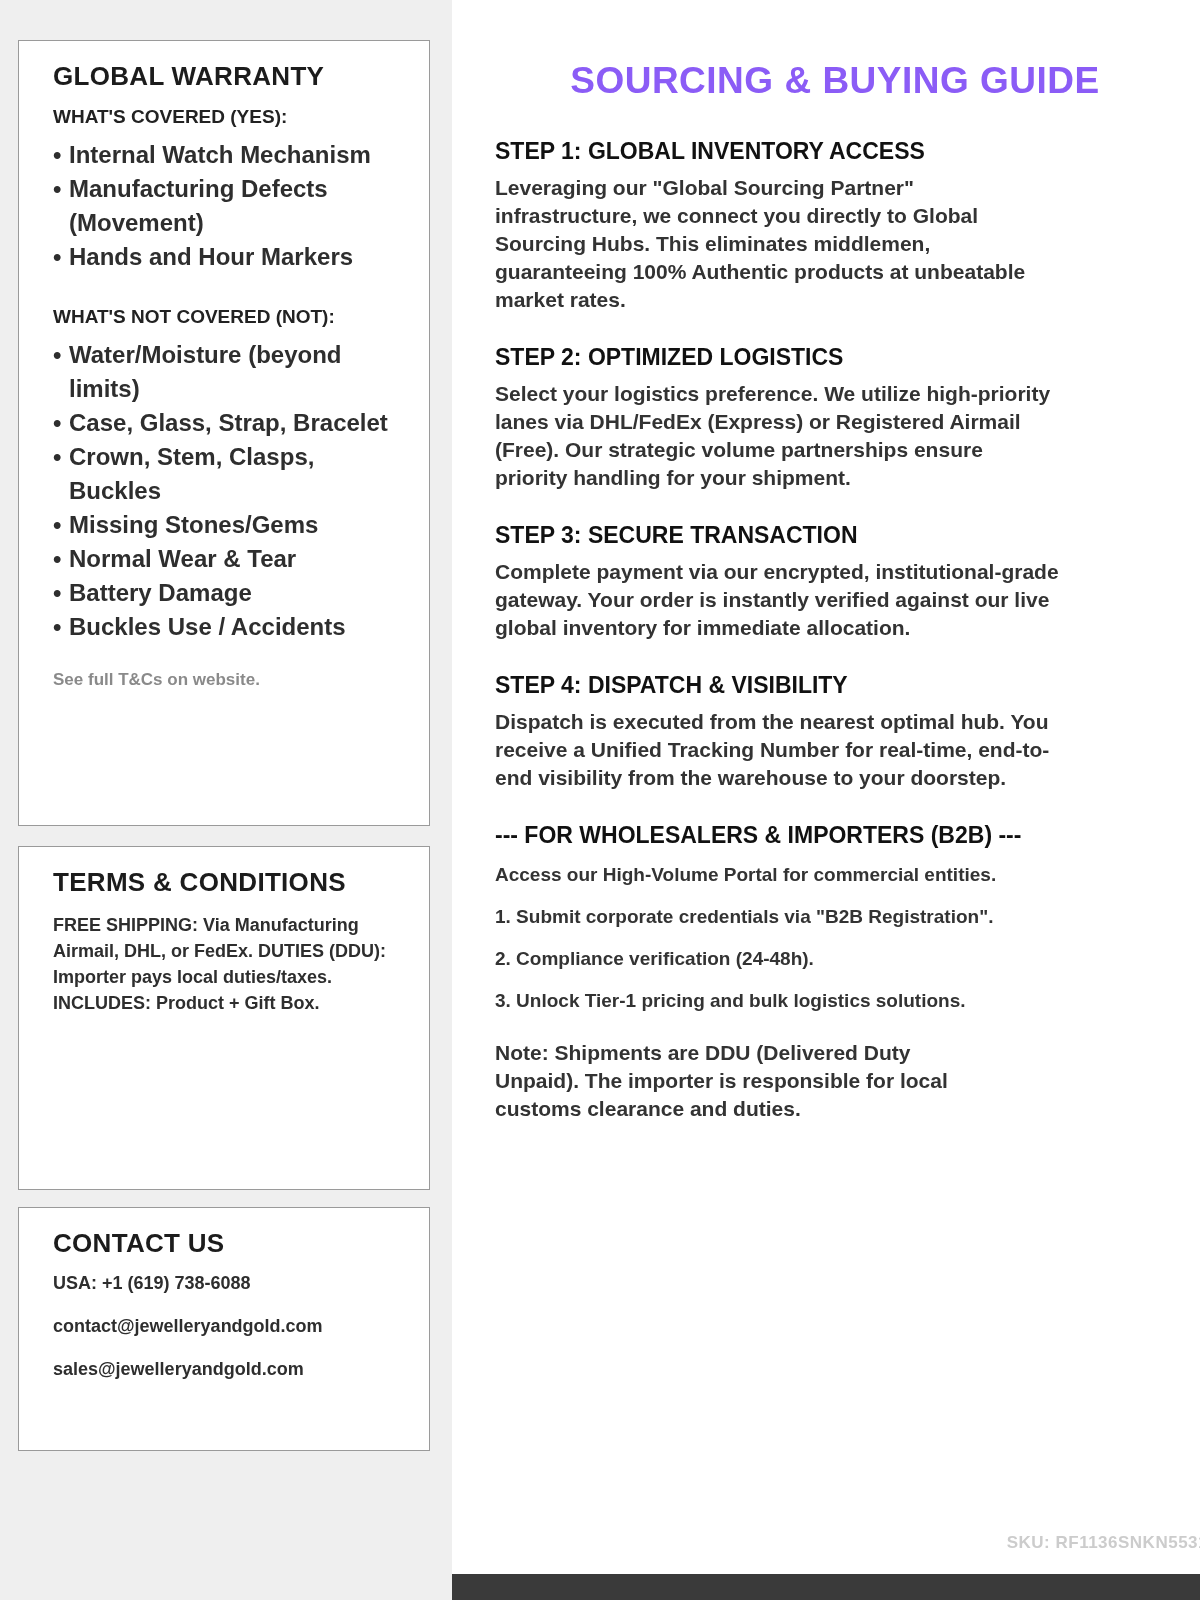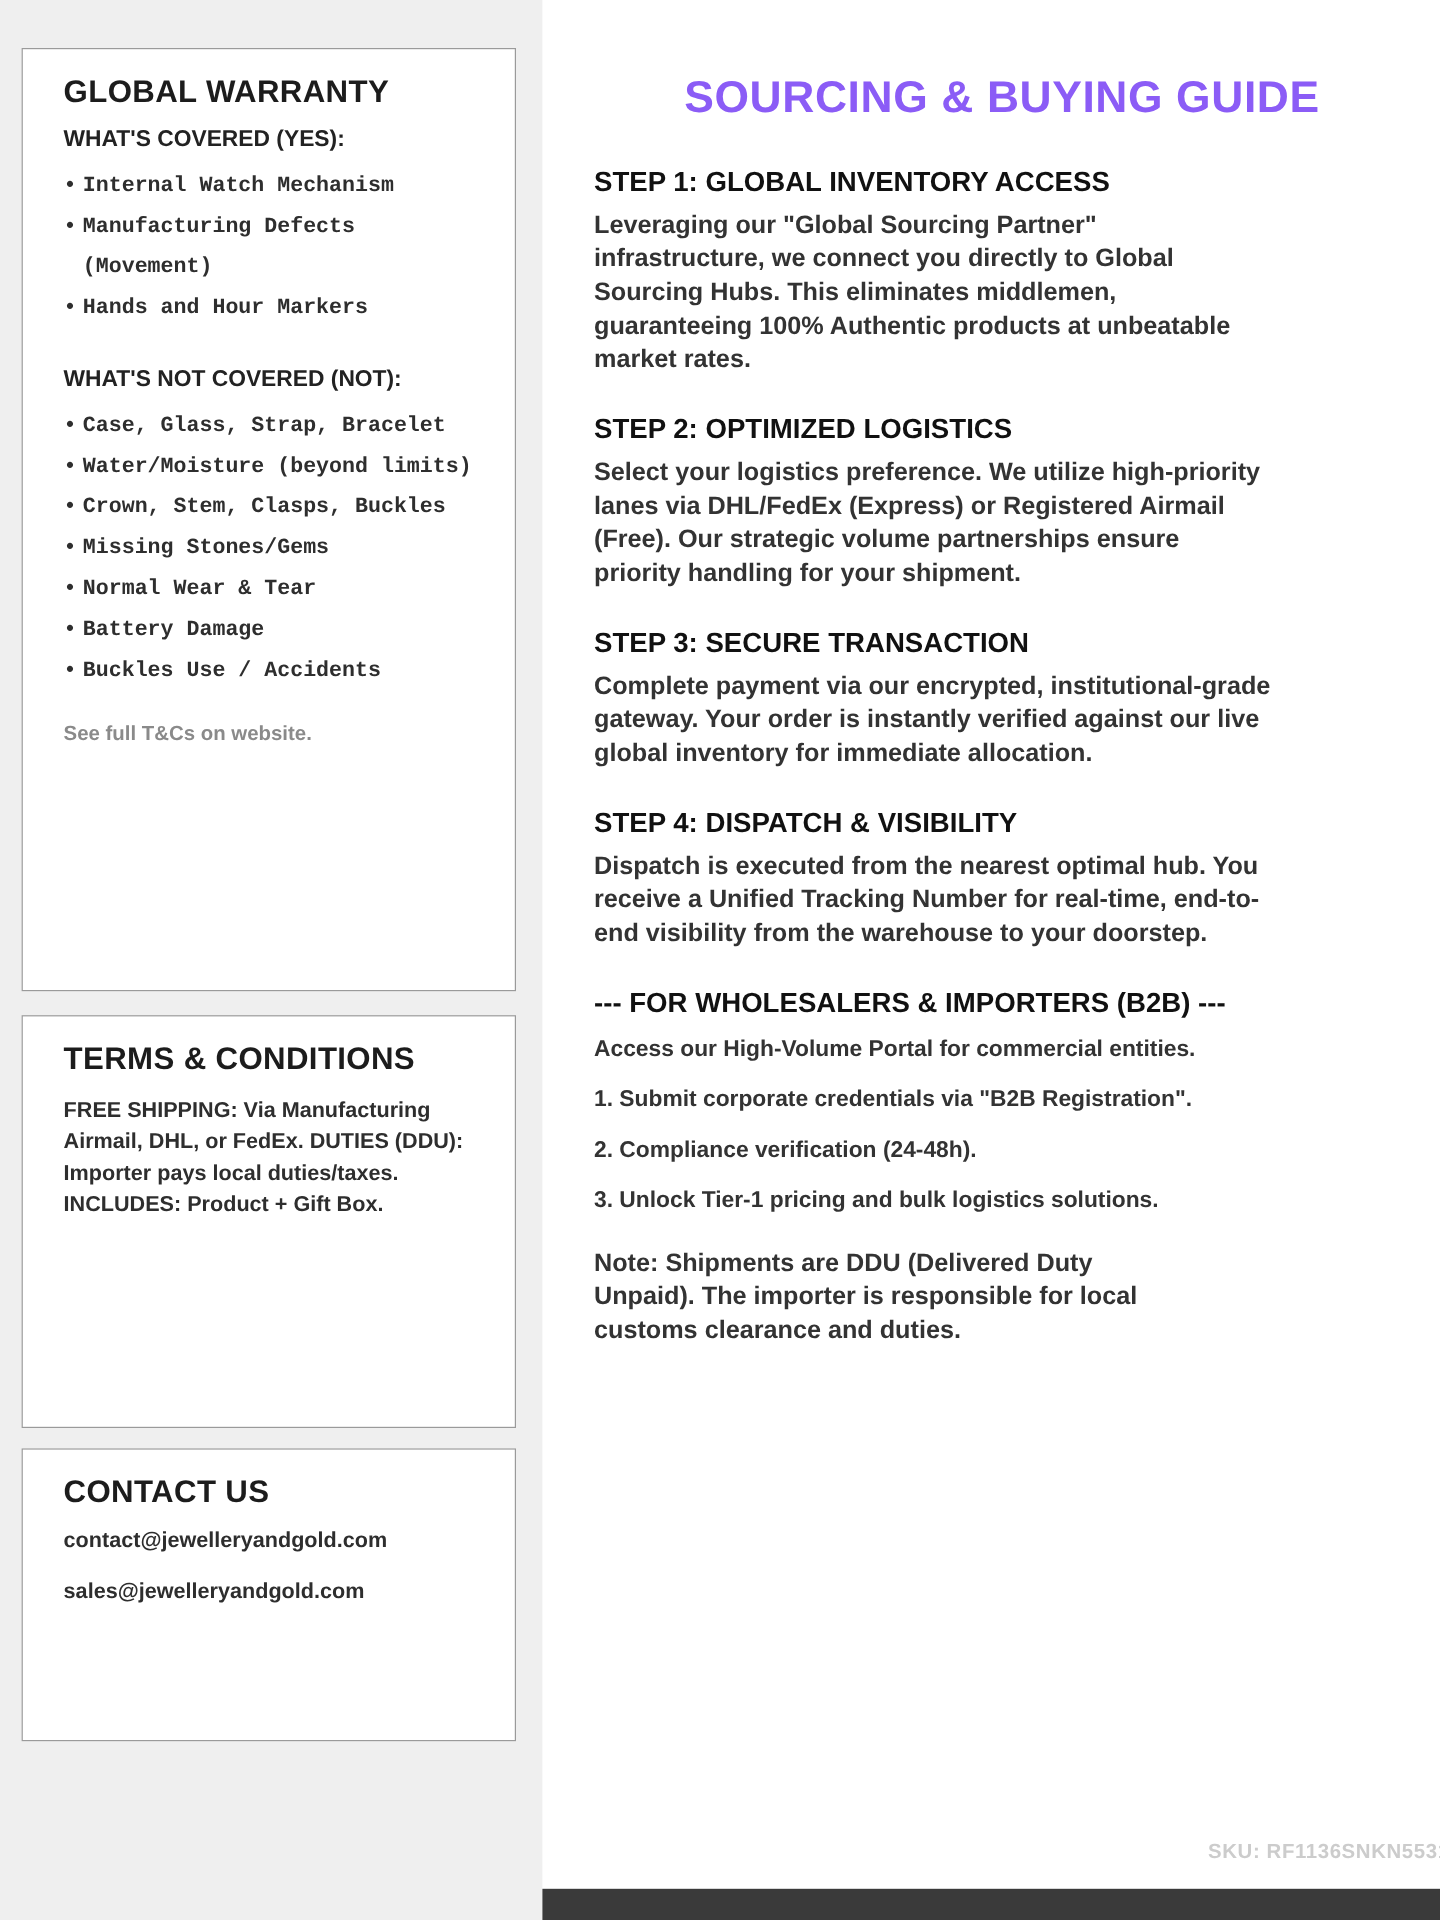--- a/index.html
+++ b/index.html
@@ -38,27 +38,26 @@
   }
   .side-subhead {
     font-size: 19px;
     font-weight: 800;
     color: #222;
     margin-bottom: 10px;
   }
   .side-subhead.second { margin-top: 32px; }
   ul.bullet-list { list-style: none; }
   ul.bullet-list li {
-    font-size: 18px;
+    font-size: 24px;
     font-weight: 700;
     color: #2e2e2e;
     line-height: 34px;
     padding-left: 16px;
     position: relative;
-    font-family: Liberation Mono, monospace;
   }
   ul.bullet-list li::before {
     content: "•";
     position: absolute;
     left: 0;
     color: #2e2e2e;
   }
   .side-footnote {
     margin-top: 26px;
     font-size: 17px;
@@ -160,39 +159,40 @@
 
     <div class="side-subhead">WHAT'S COVERED (YES):</div>
     <ul class="bullet-list">
       <li>Internal Watch Mechanism</li>
       <li>Manufacturing Defects (Movement)</li>
       <li>Hands and Hour Markers</li>
     </ul>
 
     <div class="side-subhead second">WHAT'S NOT COVERED (NOT):</div>
     <ul class="bullet-list">
+      <li>Water/Moisture (beyond limits)</li>
       <li>Case, Glass, Strap, Bracelet</li>
-      <li>Water/Moisture (beyond limits)</li>
       <li>Crown, Stem, Clasps, Buckles</li>
       <li>Missing Stones/Gems</li>
       <li>Normal Wear &amp; Tear</li>
       <li>Battery Damage</li>
       <li>Buckles Use / Accidents</li>
     </ul>
 
     <div class="side-footnote">See full T&amp;Cs on website.</div>
   </div>
 
   <div class="side-box box-terms">
     <div class="side-title">TERMS &amp; CONDITIONS</div>
     <div class="terms-body">FREE SHIPPING: Via Manufacturing Airmail, DHL, or FedEx.  DUTIES (DDU): Importer pays local duties/taxes.  INCLUDES: Product + Gift Box.</div>
   </div>
 
   <div class="side-box box-contact">
     <div class="side-title">CONTACT US</div>
+    <div class="contact-line">USA: +1 (619) 738-6088</div>
     <div class="contact-line">contact@jewelleryandgold.com</div>
     <div class="contact-line">sales@jewelleryandgold.com</div>
   </div>
 
 </div>
 
 <div class="main">
 
   <div class="main-title">SOURCING &amp; BUYING GUIDE</div>
 

